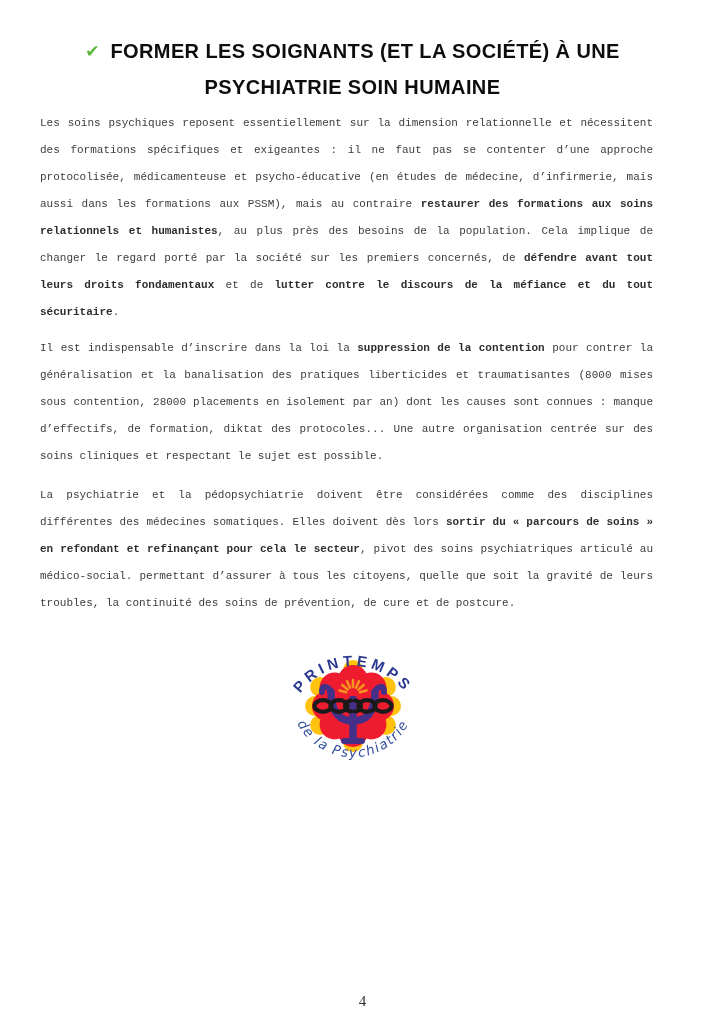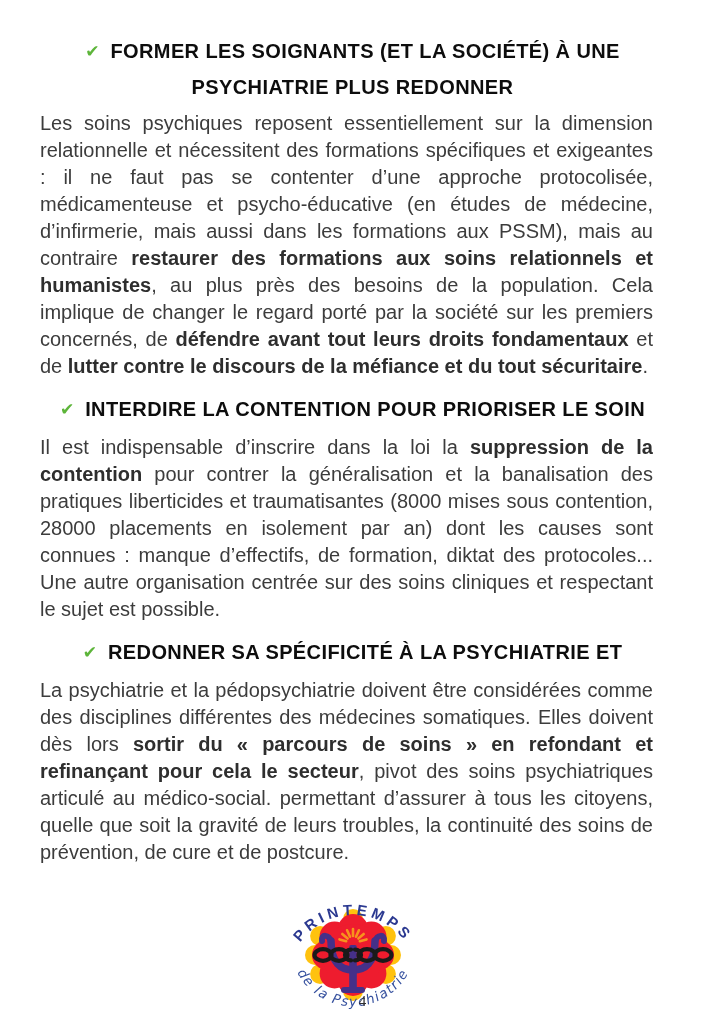--- a/index.html
+++ b/index.html
@@ -38,25 +38,26 @@
     color:var(--check-green);
     font-size:17px;
     margin-right:11px;
     letter-spacing:0;
     position:relative;
     top:-1px;
   }
   .heading-line{display:block;}
   .heading-line.first{display:block;}
   .body-paragraph{
-    font-size:20px;
+    font-size:11px;
     line-height:27px;
     color:var(--body-text);
     text-align:justify;
     margin:0 12px 9px 0;
+    font-family:Liberation Mono, monospace;
   }
   .body-paragraph b{color:#2e2e2e;}
   .logo-wrap{
     margin-top:2px;
     text-align:center;
   }
   .logo-svg{display:inline-block;}
   .logo-arc-top{
     font-family:"Liberation Sans","DejaVu Sans",sans-serif;
     font-weight:bold;
@@ -88,35 +89,31 @@
   }
 </style>
 </head>
 <body>
 
 <div class="page">
 
   <div class="section">
     <div class="section-heading">
       <span class="heading-line first"><span class="check-icon">✔</span><span>FORMER LES SOIGNANTS (ET LA SOCIÉTÉ) À UNE</span></span>
-      <span class="heading-line">PSYCHIATRIE PLUS REDONNER</span>
+      <span class="heading-line">PSYCHIATRIE SOIN HUMAINE</span>
     </div>
     <p class="body-paragraph">Les soins psychiques reposent essentiellement sur la dimension relationnelle et nécessitent des formations spécifiques et exigeantes : il ne faut pas se contenter d’une approche protocolisée, médicamenteuse et psycho-éducative (en études de médecine, d’infirmerie, mais aussi dans les formations aux PSSM), mais au contraire <b>restaurer des formations aux soins relationnels et humanistes</b>, au plus près des besoins de la population. Cela implique de changer le regard porté par la société sur les premiers concernés, de <b>défendre avant tout leurs droits fondamentaux</b> et de <b>lutter contre le discours de la méfiance et du tout sécuritaire</b>.</p>
   </div>
 
   <div class="section">
-    <div class="section-heading">
-      <span class="heading-line first"><span class="check-icon">✔</span><span>INTERDIRE LA CONTENTION POUR PRIORISER LE SOIN</span></span>
-    </div>
     <p class="body-paragraph">Il est indispensable d’inscrire dans la loi la <b>suppression de la contention</b> pour contrer la généralisation et la banalisation des pratiques liberticides et traumatisantes (8000 mises sous contention, 28000 placements en isolement par an) dont les causes sont connues : manque d’effectifs, de formation, diktat des protocoles... Une autre organisation centrée sur des soins cliniques et respectant le sujet est possible.</p>
   </div>
 
   <div class="section">
     <div class="section-heading">
-      <span class="heading-line first"><span class="check-icon">✔</span><span>REDONNER SA SPÉCIFICITÉ À LA PSYCHIATRIE ET</span></span>
     </div>
     <p class="body-paragraph">La psychiatrie et la pédopsychiatrie doivent être considérées comme des disciplines différentes des médecines somatiques. Elles doivent dès lors <b>sortir du « parcours de soins » en refondant et refinançant pour cela le secteur</b>, pivot des soins psychiatriques articulé au médico-social. permettant d’assurer à tous les citoyens, quelle que soit la gravité de leurs troubles, la continuité des soins de prévention, de cure et de postcure.</p>
   </div>
 
   <div class="logo-wrap">
     <svg class="logo-svg" width="152" height="140" viewBox="0 0 150 140">
       <defs>
         <path id="arcTop" d="M 11,104 A 64,64 0 0 1 139,104" fill="none"></path>
         <path id="arcBottom" d="M 14,84 A 63,63 0 0 0 136,84" fill="none"></path>
       </defs>

